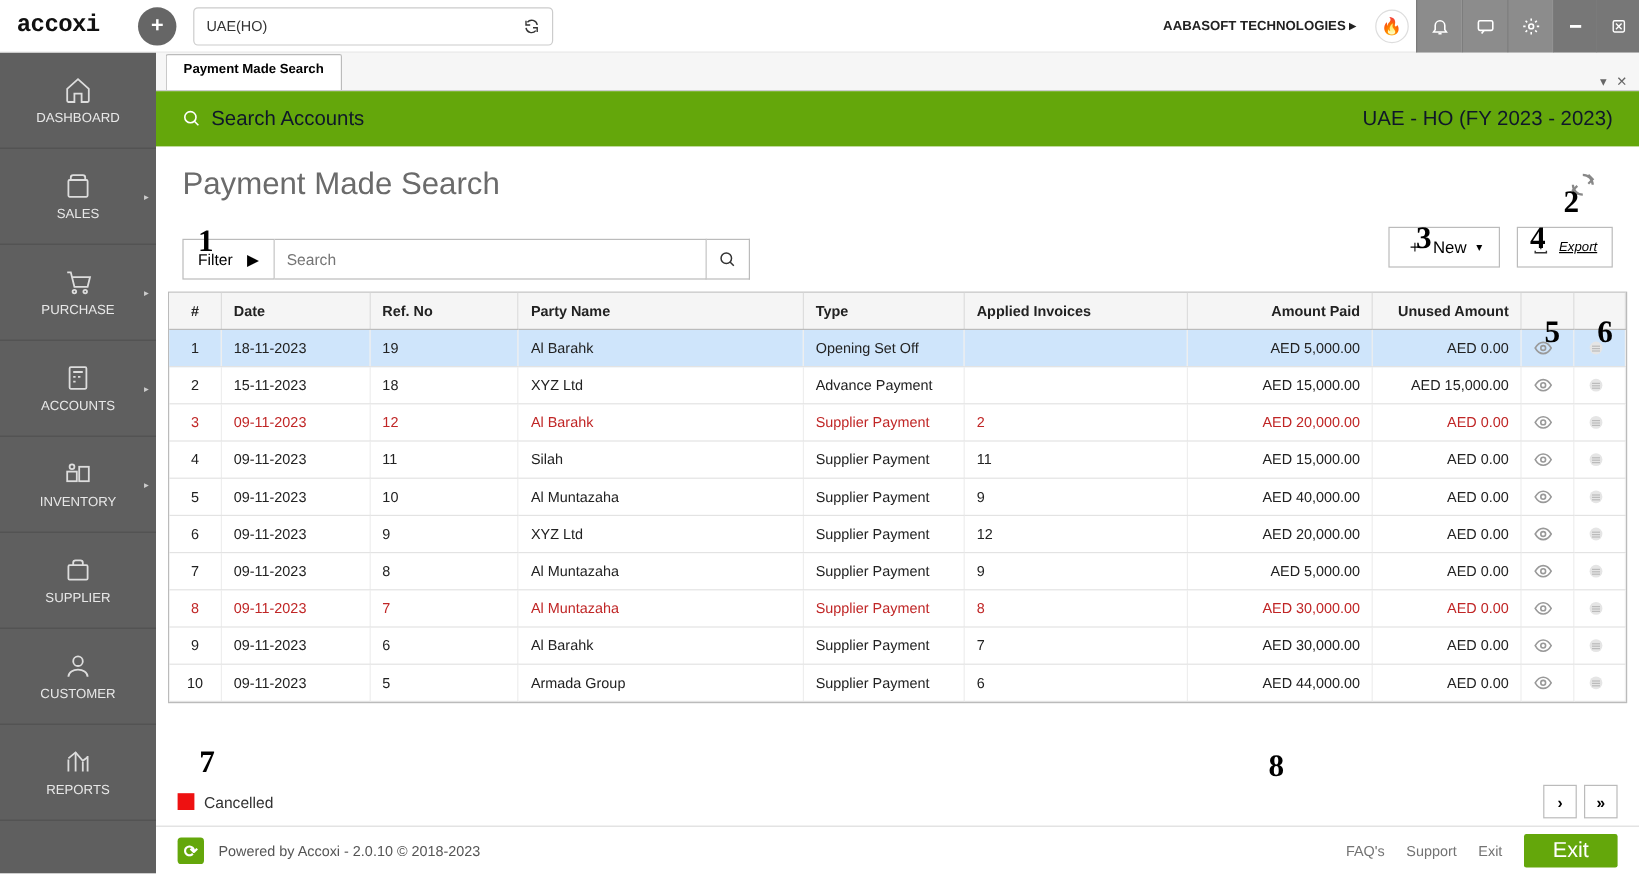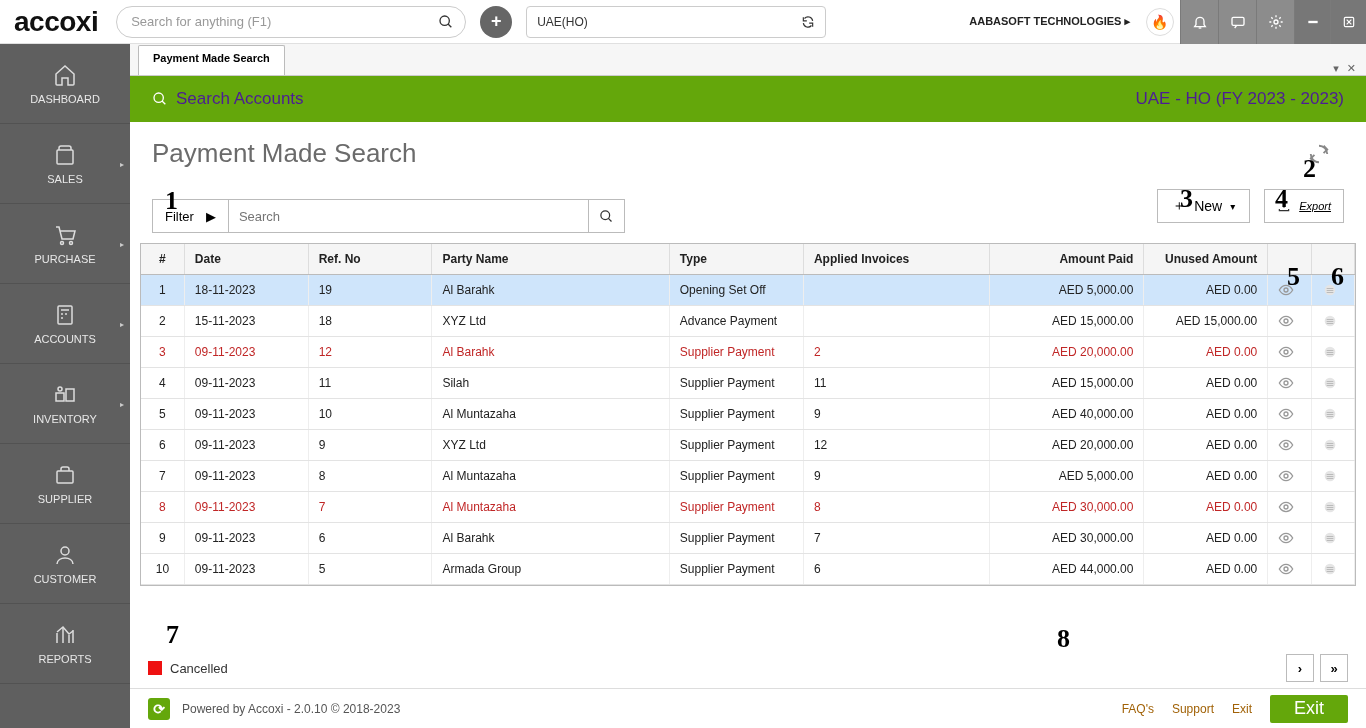--- a/index.html
+++ b/index.html
@@ -1,20 +1,20 @@
 <!DOCTYPE html>
 <html><head>
 <meta charset="utf-8">
 <style>
   * { box-sizing: border-box; margin: 0; padding: 0; font-family: "Segoe UI", Arial, sans-serif; }
   body { width: 1366px; height: 728px; overflow: hidden; background: #fff; position: relative; }
 
   
   .topbar { height: 44px; background: #fff; display: flex; align-items: center; border-bottom: 1px solid #e0e0e0; }
-  .logo { font-weight: 900; font-size: 28px; letter-spacing: -0.5px; color: #111; padding: 0 18px 0 14px; }
+  .logo { font-weight: 900; font-size: 20px; letter-spacing: -0.5px; color: #111; padding: 0 18px 0 14px; font-family: Liberation Mono, monospace; }
   .search-wrap { flex: 0 0 350px; position: relative; display: flex; align-items: center; }
   .search-input { width: 100%; height: 32px; border: 1px solid #ccc; border-radius: 16px; padding: 0 38px 0 14px; font-size: 13px; color: #666; background: #fff; }
   .search-input::placeholder { color: #999; }
   .search-mag { position: absolute; right: 12px; top: 8px; color: #333; }
   .circle-plus { width: 32px; height: 32px; border-radius: 50%; background: #666; color: #fff; display: flex; align-items: center; justify-content: center; margin: 0 14px; font-size: 18px; font-weight: bold; }
   .branch-sel { width: 300px; height: 32px; border: 1px solid #ccc; border-radius: 4px; display: flex; align-items: center; padding: 0 10px; justify-content: space-between; font-size: 12px; color: #333; }
   .topbar-right { margin-left: auto; display: flex; align-items: center; height: 100%; }
   .company-name { font-size: 11px; font-weight: 600; color: #222; padding-right: 10px; }
   .top-icons { display: flex; height: 100%; }
   .top-icon { width: 38px; height: 44px; background: #8c8c8c; display: flex; align-items: center; justify-content: center; color: #fff; border-left: 1px solid #7a7a7a; }
@@ -28,21 +28,21 @@
   .side-item { height: 80px; display: flex; flex-direction: column; align-items: center; justify-content: center; color: #e8e8e8; font-size: 11px; border-bottom: 1px solid #525252; position: relative; }
   .side-item .chev { position: absolute; right: 6px; top: 36px; font-size: 8px; color: #ccc; }
   .side-item svg { margin-bottom: 6px; }
 
   
   .main { flex: 1; display: flex; flex-direction: column; position: relative; background: #fff; }
   .tab-row { height: 32px; display: flex; align-items: flex-end; border-bottom: 1px solid #ccc; background: #f6f6f6; }
   .tab { height: 30px; border: 1px solid #bbb; border-bottom: none; background: #fff; font-size: 11px; font-weight: 600; padding: 6px 14px; margin-left: 8px; border-radius: 2px 2px 0 0; }
   .tab-actions { margin-left: auto; padding-right: 10px; font-size: 11px; color: #666; display:flex; gap:8px; }
 
-  .green-bar { height: 46px; background: #64a70b; color: #4c1d95; display: flex; align-items: center; padding: 0 22px; font-size: 17px; justify-content: space-between; }
+  .green-bar { height: 46px; background: #64a70b; color: #0f172a; display: flex; align-items: center; padding: 0 22px; font-size: 17px; justify-content: space-between; }
   .green-bar-left { display: flex; align-items: center; gap: 8px; }
 
   .page-title-row { display: flex; align-items: center; justify-content: space-between; padding: 16px 22px 4px 22px; }
   .page-title { font-size: 26px; color: #6b6b6b; font-weight: 400; }
   .annot { position: absolute; font-family: "Times New Roman", serif; font-weight: 900; font-size: 26px; color: #000; z-index: 50; }
 
   .filter-row { display: flex; align-items: center; padding: 6px 22px 10px 22px; gap: 0; justify-content: space-between; }
   .filter-left { display: flex; margin-top: 20px; }
   .filter-btn { height: 34px; border: 1px solid #bbb; background: #fff; padding: 0 12px; display: flex; align-items: center; gap: 12px; font-size: 13px; }
   .filter-search { height: 34px; border: 1px solid #bbb; border-left: none; padding: 0 10px; width: 360px; font-size: 13px; }
@@ -77,39 +77,30 @@
   .legend { display: flex; align-items: center; gap: 8px; font-size: 13px; color: #333; }
   .legend-sq { width: 14px; height: 14px; background: #e11; }
   .pager { display: flex; align-items: center; gap: 6px; }
   .pager-text { border: 1px solid #bbb; height: 28px; padding: 4px 10px; font-size: 12px; width: 270px; }
   .pg-btn { width: 28px; height: 28px; border: 1px solid #bbb; display:flex; align-items:center; justify-content:center; font-size:13px; font-weight:bold; }
 
   
   .footer { height: 40px; border-top: 1px solid #ddd; display: flex; align-items: center; padding: 0 18px; font-size: 12px; color: #555; gap: 12px; }
   .footer-logo { width: 22px; height: 22px; background: #64a70b; border-radius: 3px; display:flex; align-items:center; justify-content:center; color:#fff; font-weight:bold; font-size:14px; }
   .footer-right { margin-left: auto; display: flex; gap: 18px; align-items: center; }
-  .footer-right a { color: #a16207; text-decoration: none; }
+  .footer-right a { color: #737373; text-decoration: none; }
   .exit-btn { background: #64a70b; color: #fff; border: none; height: 28px; padding: 0 24px; font-size: 18px; border-radius: 2px; }
 
   svg { display: block; }
 </style>
 </head>
 <body>
 
 <div class="topbar">
   <div class="logo">accoxi</div>
-  <div class="search-wrap">
-    <input class="search-input" placeholder="Search for anything (F1)" style="">
-    <span class="search-mag">
-      <svg width="16" height="16" viewBox="0 0 24 24" fill="none" stroke="#333" stroke-width="2">
-          <circle cx="10" cy="10" r="7"></circle>
-          <line x1="20" y1="20" x2="15" y2="15"></line>
-        </svg>
-    </span>
-  </div>
   <div class="circle-plus">+</div>
   <div class="branch-sel">
     <span>UAE(HO)</span>
     <span>
       <svg width="14" height="14" viewBox="0 0 24 24" fill="none" stroke="#333" stroke-width="2">
           <path d="M4 4v6h6M20 20v-6h-6"></path>
           <path d="M20 10A8 8 0 006 6M4 14a8 8 0 0014 4"></path>
         </svg>
     </span>
   </div>

